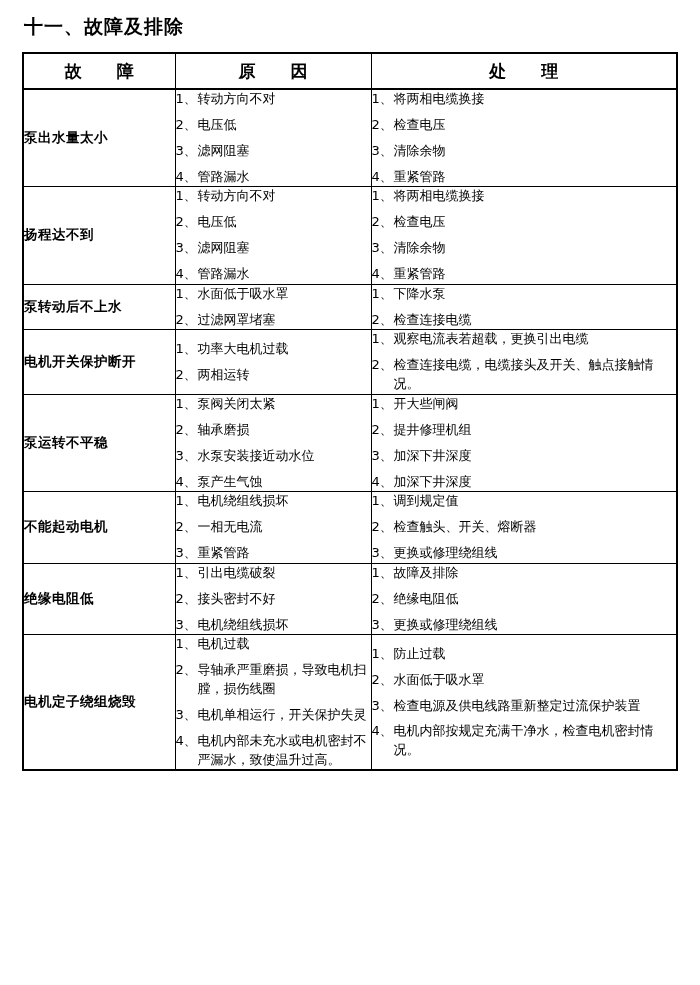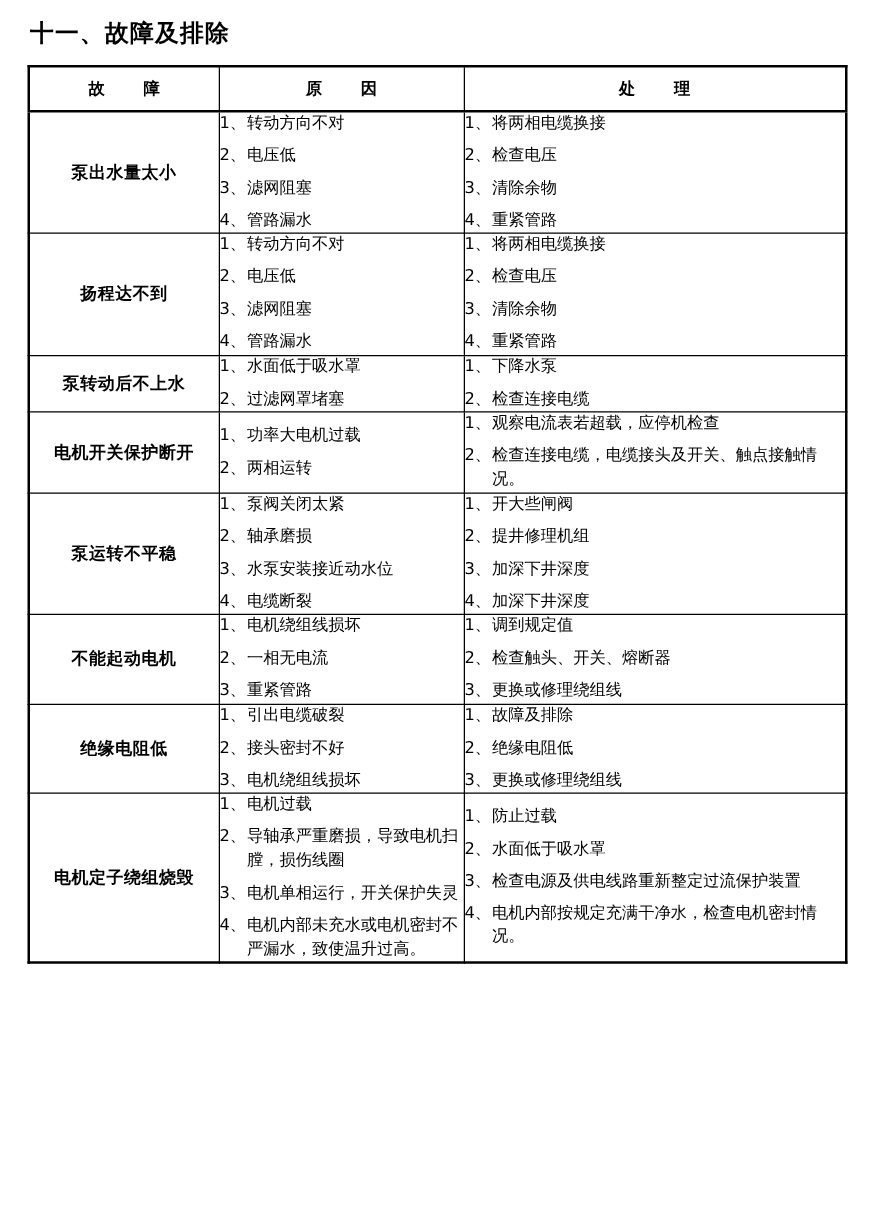--- a/index.html
+++ b/index.html
@@ -36,32 +36,31 @@
   }
   table.fault-table th,
   table.fault-table td {
     border: 1px solid #000;
     vertical-align: middle;
     padding: 0;
   }
   table.fault-table thead th {
     border-bottom: 2px solid #000;
     height: 34px;
-    font-size: 13px;
+    font-size: 17px;
     font-weight: bold;
     letter-spacing: 9px;
     text-indent: 9px;
     font-family: "DejaVu Sans", "Liberation Sans", sans-serif;
   }
   col.c-fault { width: 152px; }
   col.c-cause { width: 196px; }
   col.c-fix   { width: 306px; }
 
   td.fault-cell {
-    text-align: center;
     font-size: 13.5px;
     font-weight: bold;
     font-family: Liberation Serif, serif;
     letter-spacing: 0.5px;
     padding: 4px 2px;
     line-height: 1.5;
   }
   td.list-cell {
     padding: 7px 6px 7px 10px;
     font-size: 13px;
@@ -167,34 +166,34 @@
       <tr>
         <td class="fault-cell">电机开关保护断开</td>
         <td class="list-cell">
           <ol class="num-list">
             <li><span class="num">1、</span><span>功率大电机过载</span></li>
             <li><span class="num">2、</span><span>两相运转</span></li>
           </ol>
         </td>
         <td class="list-cell">
           <ol class="num-list">
-            <li><span class="num">1、</span><span>观察电流表若超载，应停机检查</span></li>
+            <li><span class="num">1、</span><span>观察电流表若超载，更换引出电缆</span></li>
             <li><span class="num">2、</span><span>检查连接电缆，电缆接头及开关、触点接触情况。</span></li>
           </ol>
         </td>
       </tr>
 
       <tr>
         <td class="fault-cell">泵运转不平稳</td>
         <td class="list-cell">
           <ol class="num-list">
             <li><span class="num">1、</span><span>泵阀关闭太紧</span></li>
             <li><span class="num">2、</span><span>轴承磨损</span></li>
             <li><span class="num">3、</span><span>水泵安装接近动水位</span></li>
-            <li><span class="num">4、</span><span>电缆断裂</span></li>
+            <li><span class="num">4、</span><span>泵产生气蚀</span></li>
           </ol>
         </td>
         <td class="list-cell">
           <ol class="num-list">
             <li><span class="num">1、</span><span>开大些闸阀</span></li>
             <li><span class="num">2、</span><span>提井修理机组</span></li>
             <li><span class="num">3、</span><span>加深下井深度</span></li>
             <li><span class="num">4、</span><span>加深下井深度</span></li>
           </ol>
         </td>

